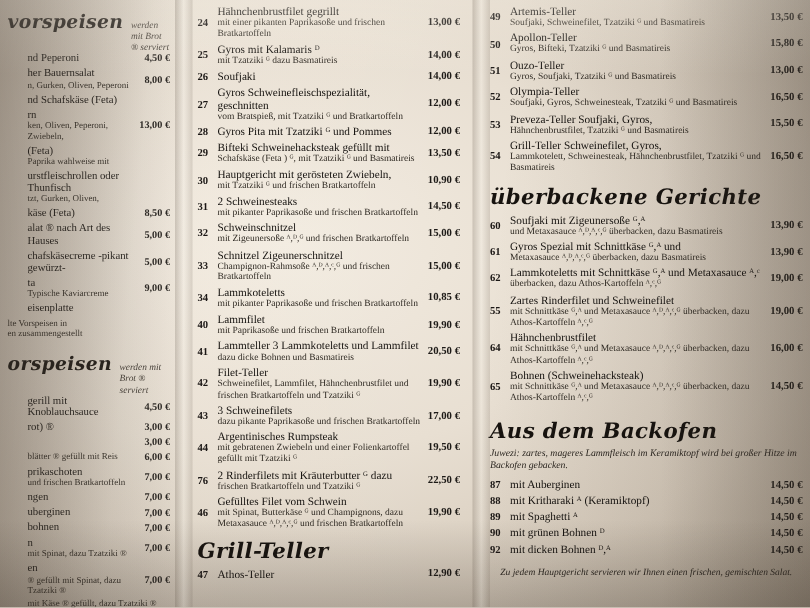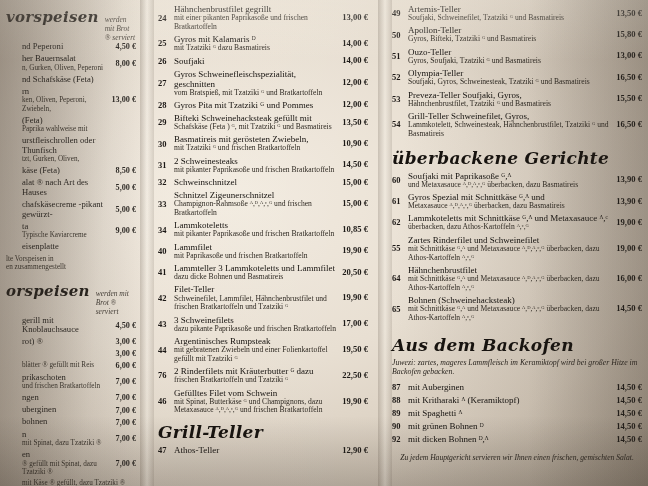--- a/index.html
+++ b/index.html
@@ -299,37 +299,38 @@
             <div class="num">29</div>
             <div class="body">
               <div class="nm">Bifteki Schweinehacksteak gefüllt mit</div>
               <div class="ds">Schafskäse (Feta ) ᴳ, mit Tzatziki ᴳ und Basmatireis</div>
             </div>
             <div class="pr">13,50 €</div>
           </div>
           <div class="item">
             <div class="num">30</div>
             <div class="body">
-              <div class="nm">Basmatireis mit gerösteten Zwiebeln,</div>
+              <div class="nm">Hauptgericht mit gerösteten Zwiebeln,</div>
               <div class="ds">mit Tzatziki ᴳ und frischen Bratkartoffeln</div>
             </div>
             <div class="pr">10,90 €</div>
           </div>
           <div class="item">
             <div class="num">31</div>
             <div class="body">
               <div class="nm">2 Schweinesteaks</div>
               <div class="ds">mit pikanter Paprikasoße und frischen Bratkartoffeln</div>
             </div>
             <div class="pr">14,50 €</div>
           </div>
           <div class="item">
             <div class="num">32</div>
             <div class="body">
               <div class="nm">Schweinschnitzel</div>
+              <div class="ds">mit Zigeunersoße ᴬ,ᴰ,ᴳ und frischen Bratkartoffeln</div>
             </div>
             <div class="pr">15,00 €</div>
           </div>
           <div class="item">
             <div class="num">33</div>
             <div class="body">
               <div class="nm">Schnitzel Zigeunerschnitzel</div>
               <div class="ds">Champignon-Rahmsoße ᴬ,ᴰ,ᴬ,ᶜ,ᴳ und frischen Bratkartoffeln</div>
             </div>
             <div class="pr">15,00 €</div>
@@ -463,21 +464,21 @@
             </div>
             <div class="pr">16,50 €</div>
           </div>
         </div>
 
       <div class="sect-title big" style="margin-top:9px;">überbackene Gerichte</div>
       <div id="c3ub">
           <div class="item">
             <div class="num">60</div>
             <div class="body">
-              <div class="nm">Soufjaki mit Paprikasoße ᴳ,ᴬ</div>
+              <div class="nm">Soufjaki mit Zigeunersoße ᴳ,ᴬ</div>
               <div class="ds">und Metaxasauce ᴬ,ᴰ,ᴬ,ᶜ,ᴳ überbacken, dazu Basmatireis</div>
             </div>
             <div class="pr">13,90 €</div>
           </div>
           <div class="item">
             <div class="num">61</div>
             <div class="body">
               <div class="nm">Gyros Spezial mit Schnittkäse ᴳ,ᴬ und</div>
               <div class="ds">Metaxasauce ᴬ,ᴰ,ᴬ,ᶜ,ᴳ überbacken, dazu Basmatireis</div>
             </div>

